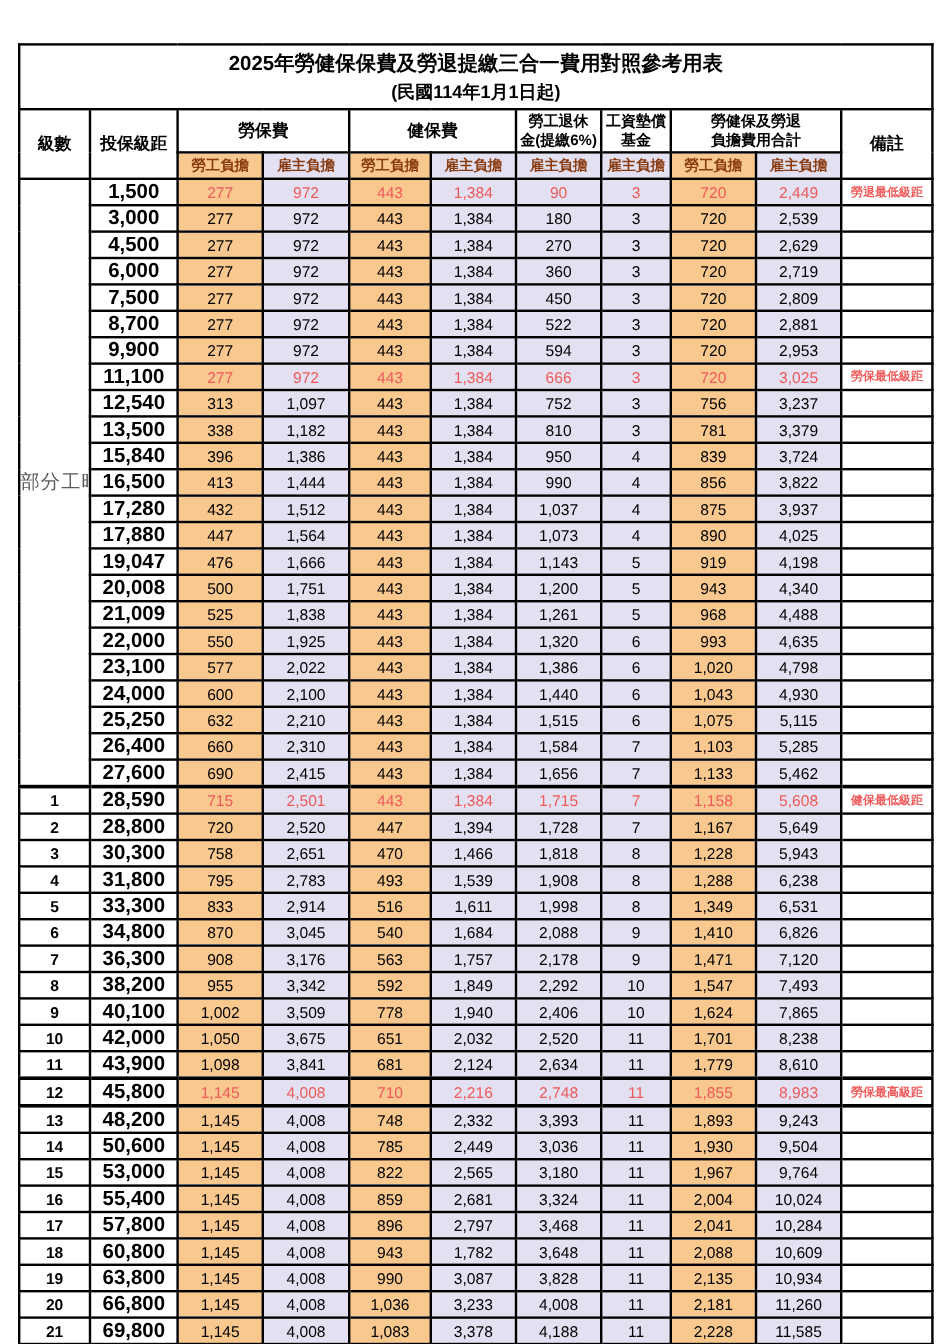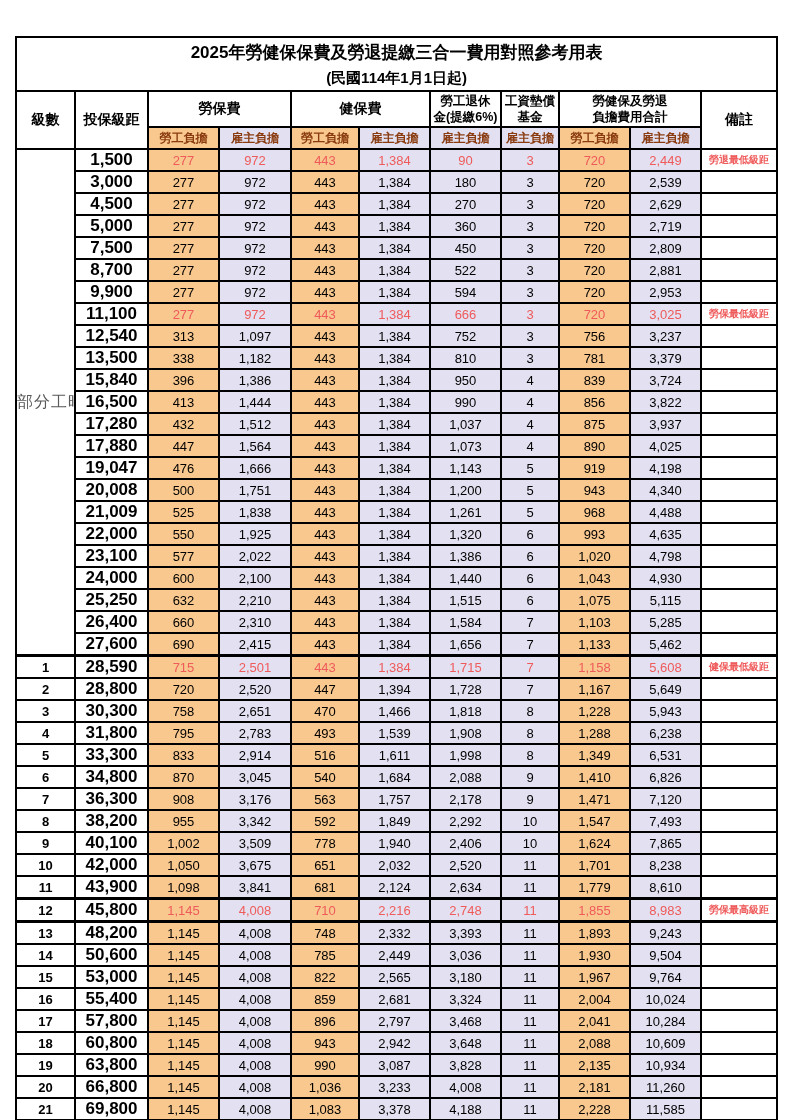--- a/index.html
+++ b/index.html
@@ -125,21 +125,21 @@
     <td class="val er">972</td>
     <td class="val emp">443</td>
     <td class="val er">1,384</td>
     <td class="val er">270</td>
     <td class="val er">3</td>
     <td class="val emp">720</td>
     <td class="val er">2,629</td>
     <td class="remark"></td>
   </tr>
         <tr class="data-row">
-    <td class="bracket">5,000</td>
+    <td class="bracket">6,000</td>
     <td class="val emp">277</td>
     <td class="val er">972</td>
     <td class="val emp">443</td>
     <td class="val er">1,384</td>
     <td class="val er">360</td>
     <td class="val er">3</td>
     <td class="val emp">720</td>
     <td class="val er">2,719</td>
     <td class="remark"></td>
   </tr>
@@ -591,21 +591,21 @@
     <td class="val emp">2,041</td>
     <td class="val er">10,284</td>
     <td class="remark"></td>
   </tr>
         <tr class="data-row">
     <td class="level-cell">18</td>
           <td class="bracket">60,800</td>
     <td class="val emp">1,145</td>
     <td class="val er">4,008</td>
     <td class="val emp">943</td>
-    <td class="val er">2,942</td>
+    <td class="val er">1,782</td>
     <td class="val er">3,648</td>
     <td class="val er">11</td>
     <td class="val emp">2,088</td>
     <td class="val er">10,609</td>
     <td class="remark"></td>
   </tr>
         <tr class="data-row">
     <td class="level-cell">19</td>
           <td class="bracket">63,800</td>
     <td class="val emp">1,145</td>

